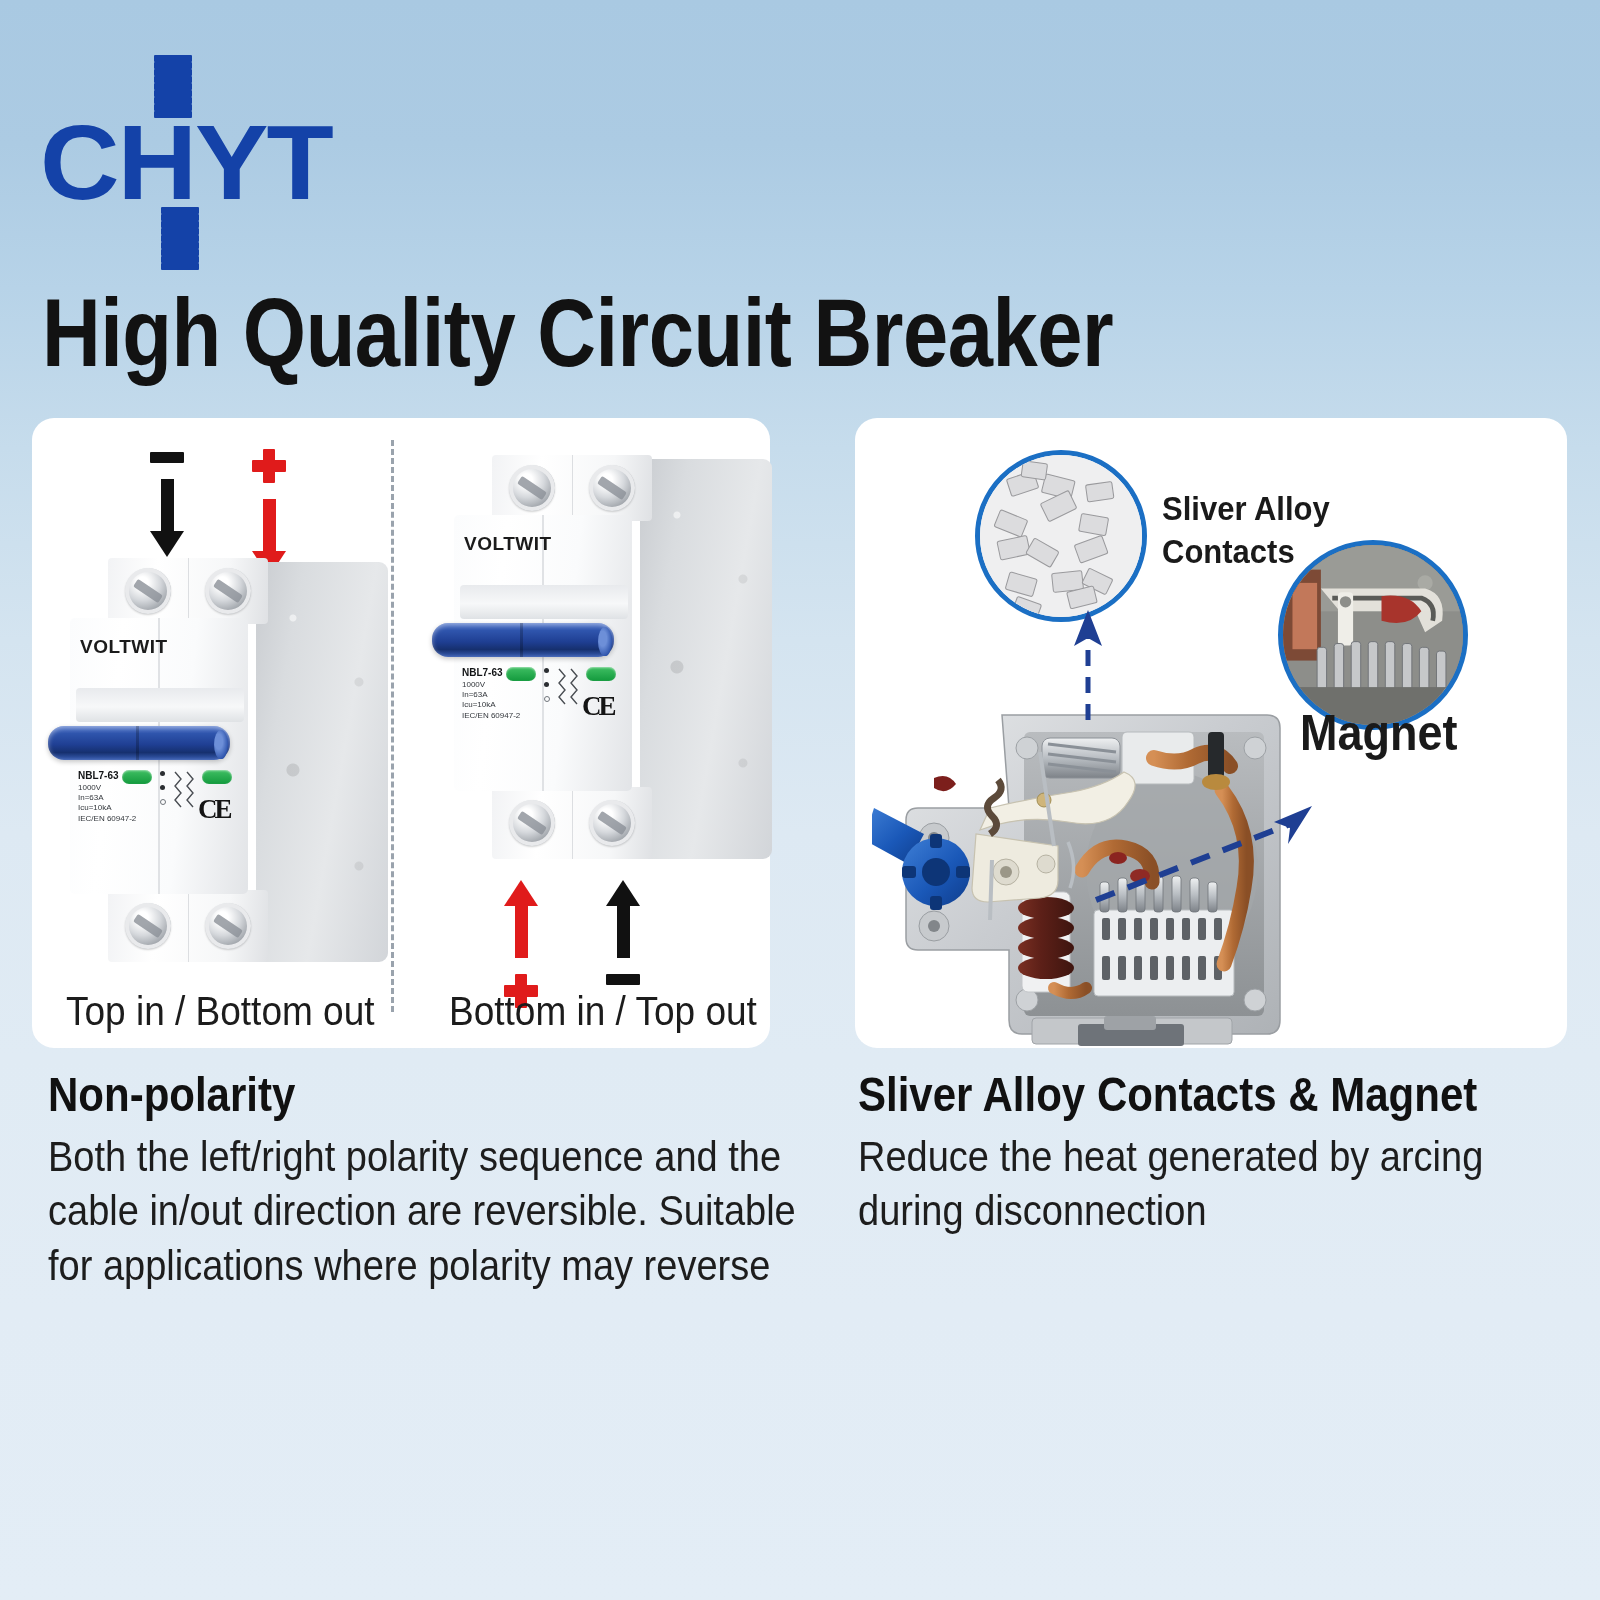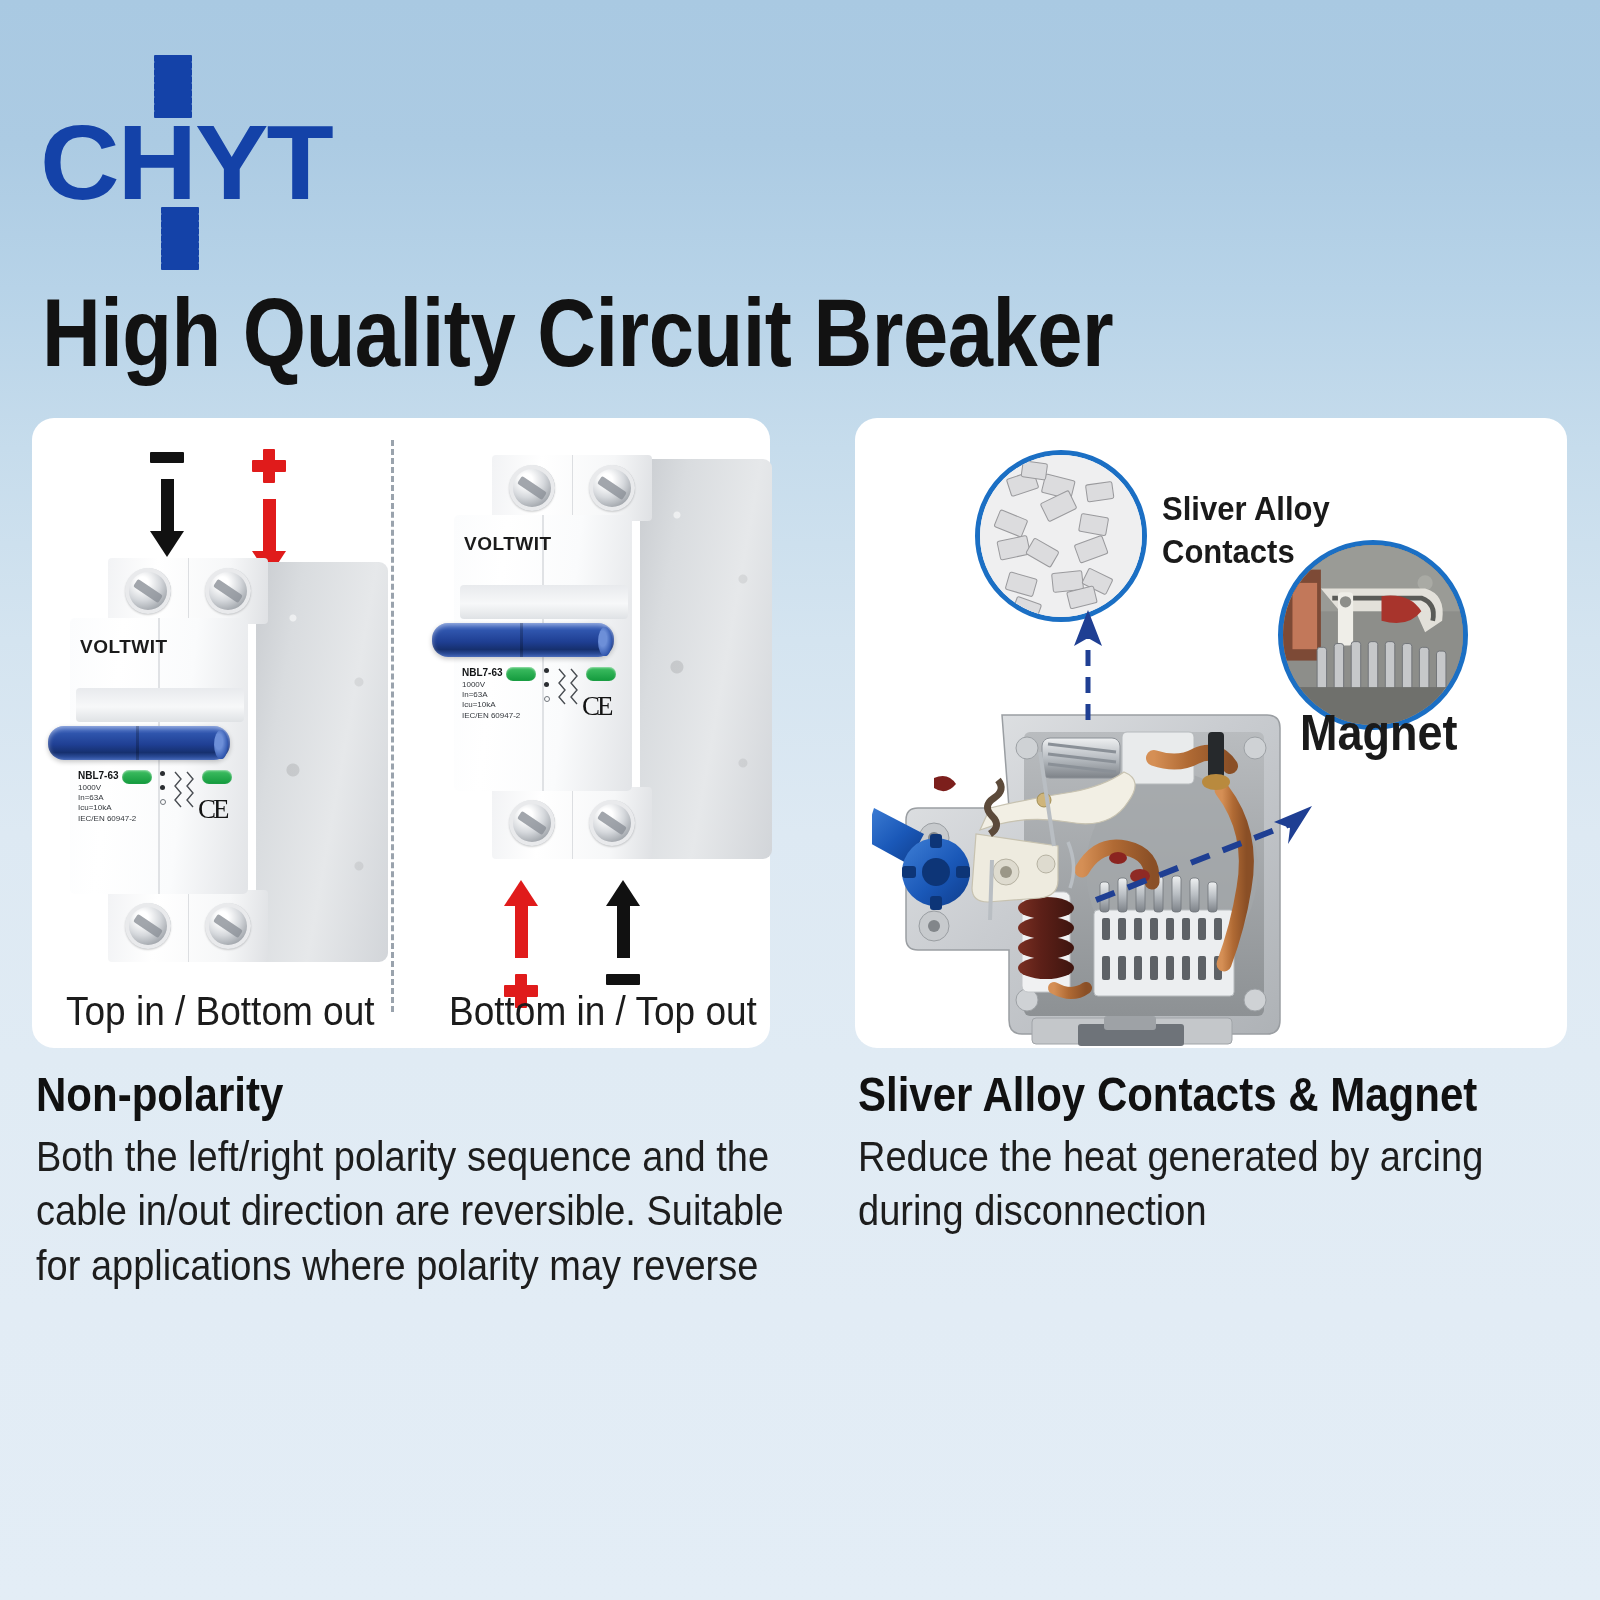--- a/index.html
+++ b/index.html
@@ -137,21 +137,21 @@
   .bk-lever .seam { position:absolute; top:0; bottom:0; width:3px; background:rgba(0,0,0,.22); }
 
   
   .bk-label { position:absolute; color:#33373c; line-height:1.28; }
   .bk-label .model { font-weight:bold; color:#121416; }
   .bk-pill {
     position:absolute; border-radius:999px;
     background:linear-gradient(180deg,#3fbf63,#139a3d);
     box-shadow:inset 0 1px 2px rgba(255,255,255,.5);
   }
-  .bk-ce { position:absolute; font-weight:normal; color:#141414; font-family:"Liberation Serif", serif; }
+  .bk-ce { position:absolute; font-weight:bold; color:#141414; font-family:"Liberation Serif", serif; }
   .bk-dots { position:absolute; }
   .bk-dots span { display:block; border-radius:50%; background:#2b2e32; }
   .bk-dots .hollow { background:transparent; border:1.5px solid #70757b; }
   .bk-wave { position:absolute; }
 
   
   .cap {
     position:absolute; font-size:37px; color:#1c1c1c;
     font-family:"Liberation Sans", sans-serif;
     transform:scaleY(1.12); transform-origin:left top; white-space:nowrap;
@@ -178,21 +178,21 @@
   .sect h3 {
     font-size:42px; font-weight:bold; color:#111;
     font-family:"Liberation Sans", sans-serif;
     transform:scaleY(1.14); transform-origin:left top; margin-bottom:14px;
   }
   .sect p {
     font-size:38px; color:#1d1d1d; line-height:1.3;
     font-family:"Liberation Sans", sans-serif;
     transform:scaleY(1.1); transform-origin:left top;
   }
-  #sect-left  { left:36px;  top:1068px; width:790px; }
+  #sect-left  { left:48px;  top:1068px; width:790px; }
   #sect-right { left:858px; top:1068px; width:700px; }
 </style>
 </head>
 <body>
 
 <div id="logo">
   <span class="bars left">
     <i></i>
       <i></i>
       <i></i>

